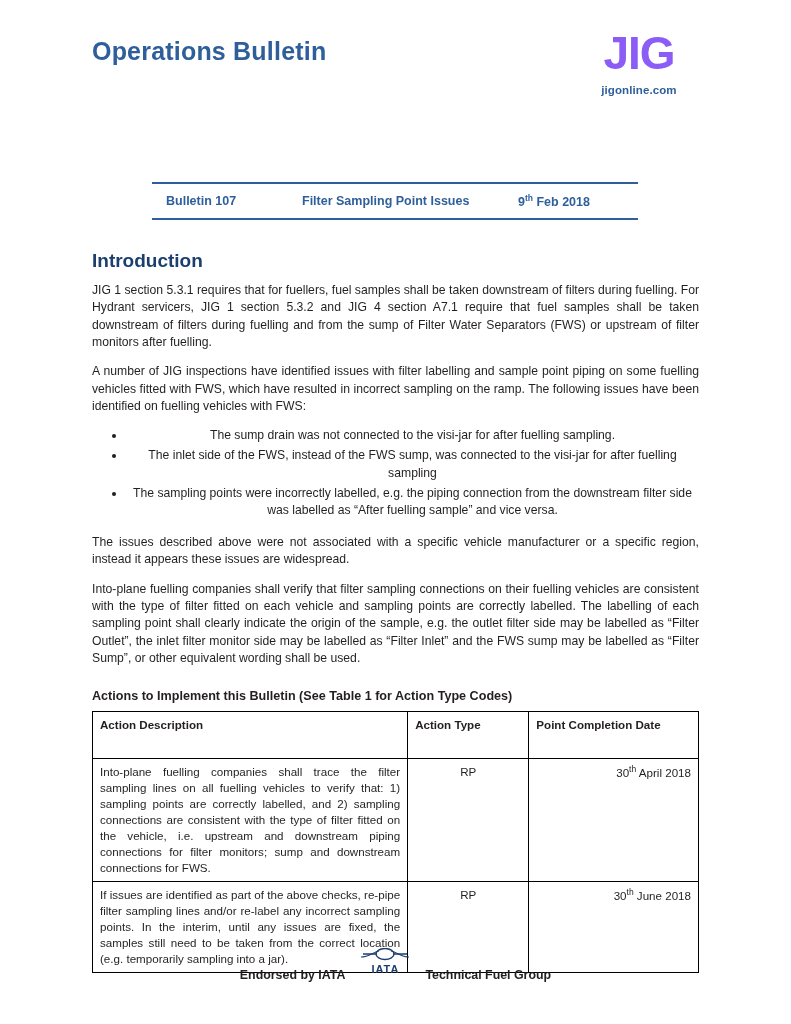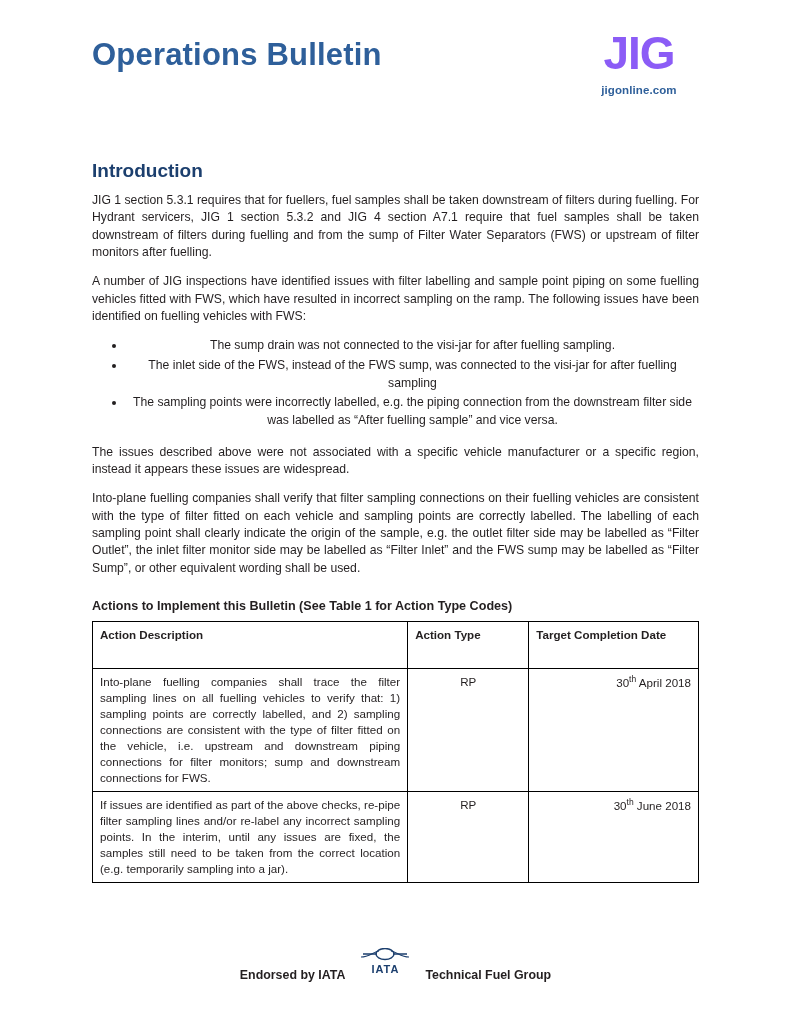--- a/index.html
+++ b/index.html
@@ -24,21 +24,21 @@
   }
 
   
   .header {
     position: relative;
     height: 130px;
     padding: 38px 88px 0 92px;
     box-sizing: border-box;
   }
   .doc-title {
-    font-size: 31px;
+    font-size: 25px;
     font-weight: bold;
     color: #2e5f9a;
     letter-spacing: 0.2px;
     margin: 0;
     line-height: 1.1;
     font-family: "Liberation Sans", sans-serif;
   }
   .logo-block {
     position: absolute;
     right: 82px;
@@ -180,20 +180,25 @@
 <div class="page">
 
   <div class="header">
     <h1 class="doc-title">Operations Bulletin</h1>
     <div class="logo-block">
       <div class="logo-jig">JIG</div>
       <div class="logo-url">jigonline.com</div>
     </div>
   </div>
 
+  <div class="bulletin-bar">
+    <div class="b-num">Bulletin 107</div>
+    <div class="b-subject">Filter Sampling Point Issues</div>
+    <div class="b-date"><span>9</span><span class="sup">th</span><span> Feb 2018</span></div>
+  </div>
 
   <div class="content">
 
     <h2 class="section-head">Introduction</h2>
 
     <p class="para">JIG 1 section 5.3.1 requires that for fuellers, fuel samples shall be taken downstream of filters during fuelling. For Hydrant servicers, JIG 1 section 5.3.2 and JIG 4 section A7.1 require that fuel samples shall be taken downstream of filters during fuelling and from the sump of Filter Water Separators (FWS) or upstream of filter monitors after fuelling.</p>
     <p class="para">A number of JIG inspections have identified issues with filter labelling and sample point piping on some fuelling vehicles fitted with FWS, which have resulted in incorrect sampling on the ramp. The following issues have been identified on fuelling vehicles with FWS:</p>
 
     <ul class="bullets">
       <li>The sump drain was not connected to the visi-jar for after fuelling sampling.</li>
@@ -209,21 +214,21 @@
     <table class="actions">
       <colgroup>
         <col class="col-desc">
         <col class="col-type">
         <col class="col-date">
       </colgroup>
       <thead>
         <tr>
           <th>Action Description</th>
           <th>Action Type</th>
-          <th>Target         Completion Date</th>
+          <th>Point         Completion Date</th>
         </tr>
       </thead>
       <tbody>
         <tr>
           <td class="desc">Into-plane fuelling companies shall trace the filter sampling lines on all fuelling vehicles to verify that: 1) sampling points are correctly labelled, and 2) sampling connections are consistent with the type of filter fitted on the vehicle, i.e. upstream and downstream piping connections for filter monitors; sump and downstream connections for FWS.</td>
           <td class="center">RP</td>
           <td class="date-cell"><span>30</span><span class="sup">th</span><span> April 2018</span></td>
         </tr>
         <tr>
           <td class="desc">If issues are identified as part of the above checks, re-pipe filter sampling lines and/or re-label any incorrect sampling points. In the interim, until any issues are fixed, the samples still need to be taken from the correct location (e.g. temporarily sampling into a jar).</td>

